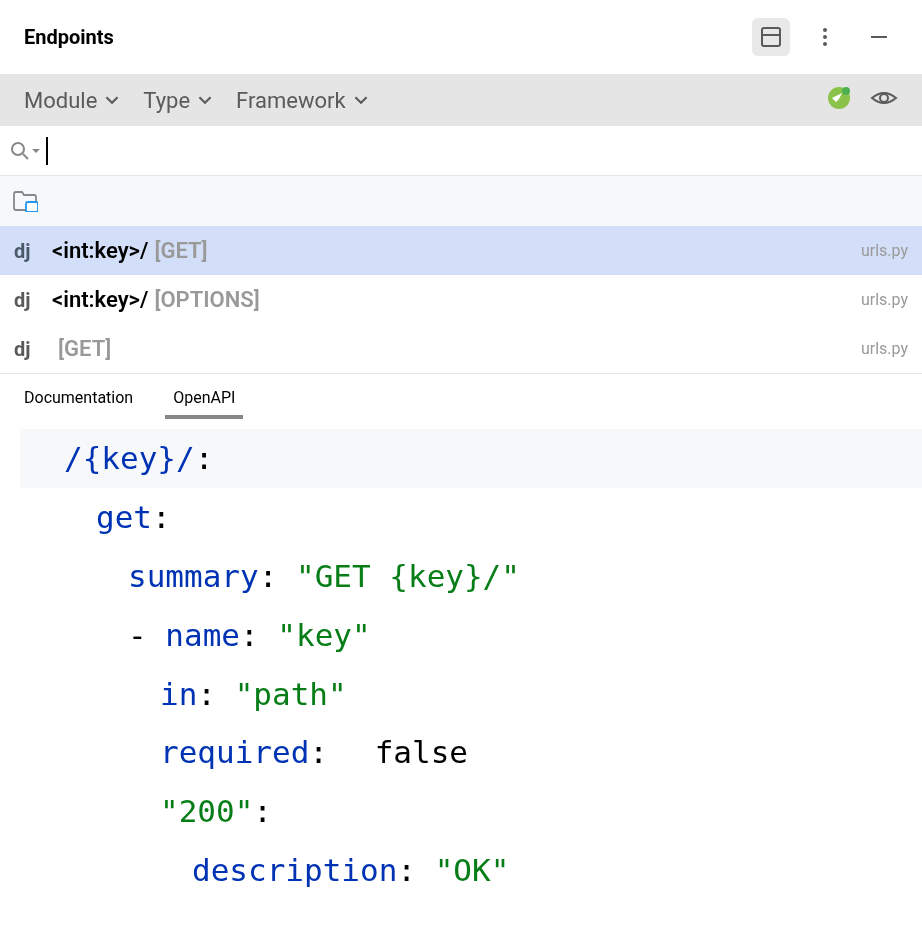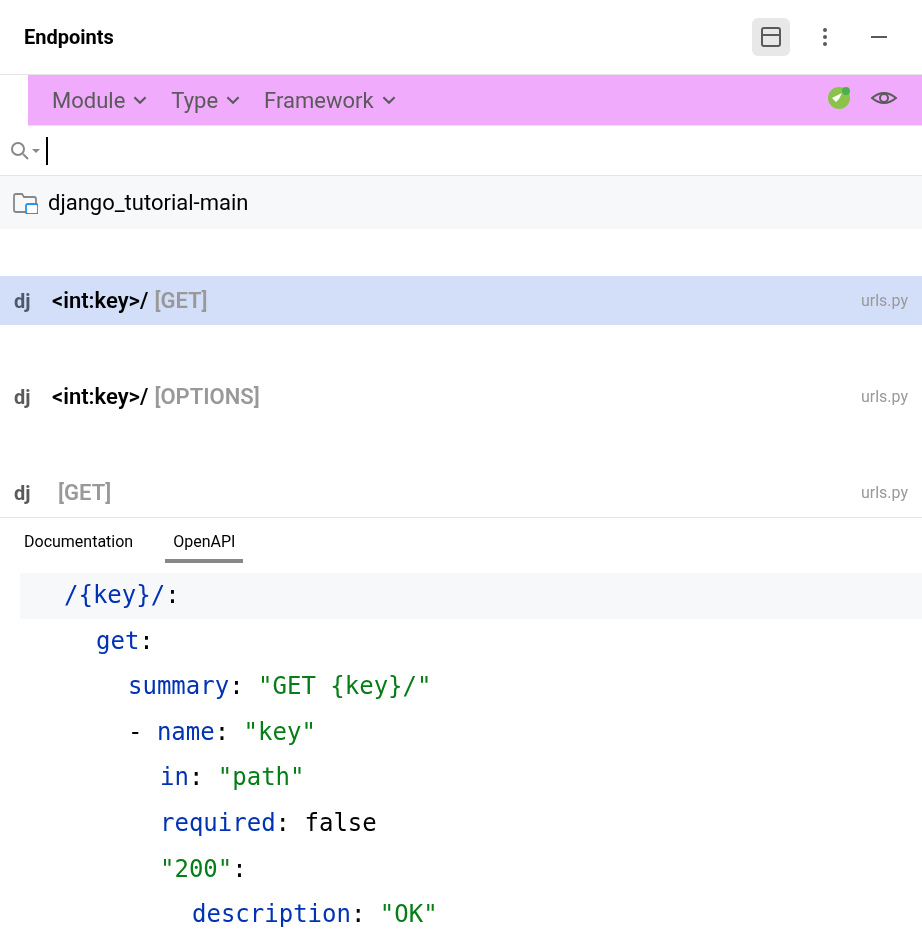--- a/index.html
+++ b/index.html
@@ -45,23 +45,22 @@
     }
     .icon-btn svg {
       width: 24px;
       height: 24px;
     }
     .filter-bar {
       display: flex;
       align-items: center;
       justify-content: space-between;
       padding: 10px 24px;
-      background: #f0abfc;
+      background: #e5e5e5;
       border-bottom: 1px solid #e5e5e5;
-      margin-left: 28px;
     }
     .filters {
       display: flex;
       gap: 24px;
     }
     .filter-dropdown {
       display: flex;
       align-items: center;
       gap: 8px;
       font-size: 22px;
@@ -119,21 +118,20 @@
     .folder-icon {
       width: 26px;
       height: 22px;
     }
     .endpoint-row {
       display: flex;
       align-items: center;
       padding: 12px 14px;
       font-size: 22px;
       cursor: pointer;
-      margin-top: 47px;
     }
     .endpoint-row.selected {
       background: #d3dff9;
     }
     .endpoint-icon {
       font-weight: 700;
       font-size: 20px;
       color: #5a5a5a;
       margin-right: 12px;
       width: 26px;
@@ -174,34 +172,34 @@
       position: absolute;
       bottom: 0;
       left: -8px;
       right: -8px;
       height: 4px;
       background: #888;
     }
     .code-area {
       padding: 10px 0 0 20px;
       font-family: ui-monospace, SFMono-Regular, Menlo, Monaco, Consolas, monospace;
-      font-size: 24px;
+      font-size: 31px;
       line-height: 1.9;
       position: relative;
     }
     .code-line {
       white-space: pre;
       position: relative;
     }
     .code-line.highlight {
       background: #f7f8fa;
     }
     .k { color: #0033b3; }
     .s { color: #067d17; }
-    .v { color: #000; }
+    .v { color: #000; margin-left: 28px; }
     .p { color: #000; }
   </style>
 </head>
 <body>
 
 <div class="header">
   <div class="header-title">Endpoints</div>
   <div class="header-actions">
     <div class="icon-btn active">
       <svg viewBox="0 0 24 24" fill="none" stroke="#5a5a5a" stroke-width="2">
@@ -274,21 +272,20 @@
   </div>
   <div class="search-cursor"></div>
   <input class="search-input" placeholder="" style="">
 </div>
 
 <div class="project-row">
   <svg class="folder-icon" viewBox="0 0 26 22" fill="none" stroke="#888" stroke-width="1.8">
     <path d="M2 4 Q2 2 4 2 L10 2 L12 5 L22 5 Q24 5 24 7 L24 18 Q24 20 22 20 L4 20 Q2 20 2 18 Z"></path>
     <rect x="14" y="12" width="12" height="10" rx="2" fill="#fff" stroke="#2196f3"></rect>
   </svg>
-  <span>django_tutorial-main</span>
 </div>
 
 <div id="endpoint-list">
     <div class="endpoint-row selected">
       <span class="endpoint-icon">dj</span>
       <span class="endpoint-path">&lt;int:key&gt;/</span>
       <span class="endpoint-method"> [GET]</span>
       <span class="endpoint-file">urls.py</span>
     </div>
     <div class="endpoint-row">

